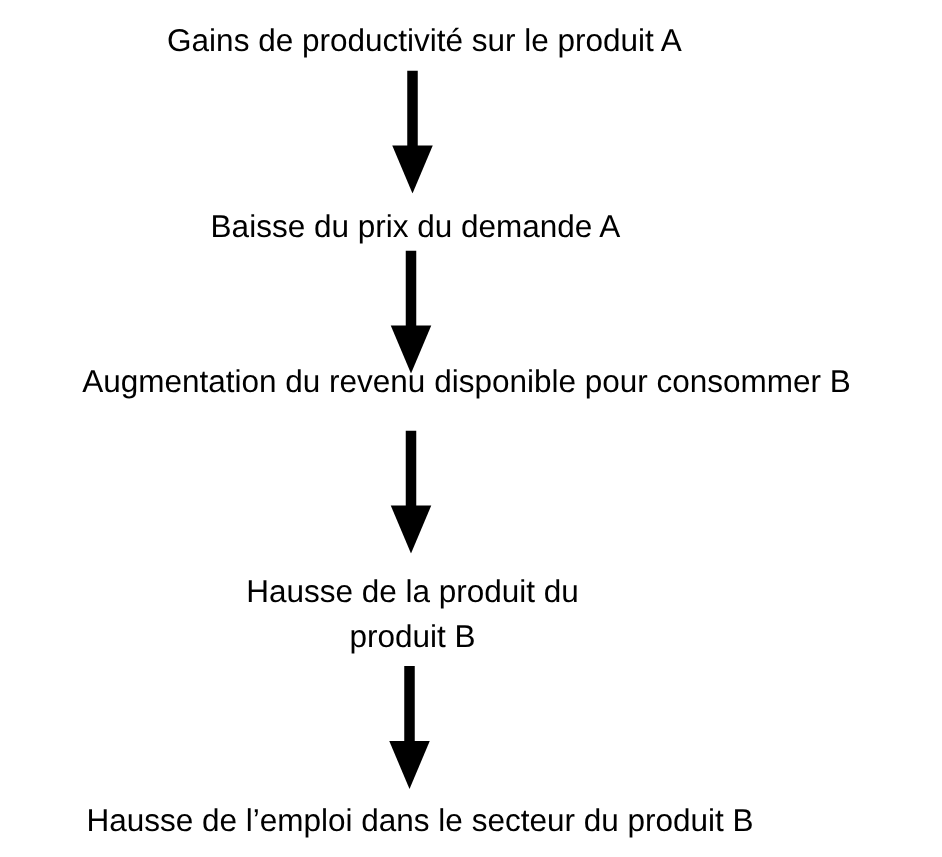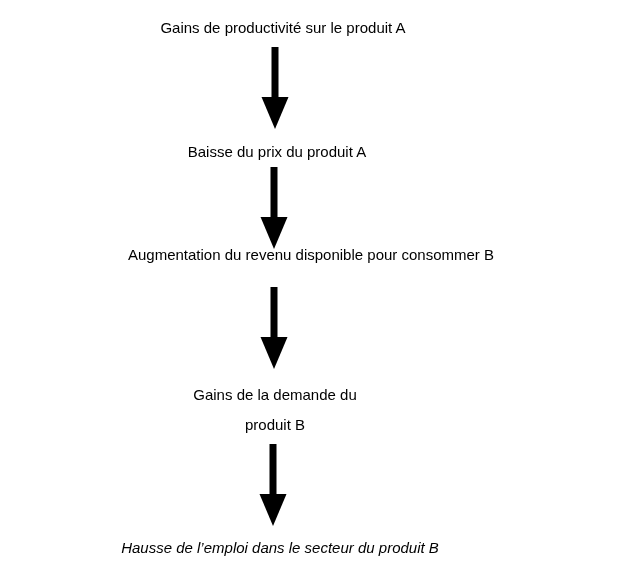--- a/index.html
+++ b/index.html
@@ -6,21 +6,21 @@
     margin: 0;
     padding: 0;
   }
   .canvas {
     position: relative;
     width: 628px;
     height: 571px;
     background: #ffffff;
     color: #000000;
     font-family: "Liberation Sans", sans-serif;
-    font-size: 15px;
+    font-size: 21px;
     overflow: hidden;
   }
   .step {
     position: absolute;
     transform: translateX(-50%);
     white-space: nowrap;
     line-height: 26px;
     text-align: center;
   }
   #step-4 {
@@ -35,55 +35,55 @@
     display: block;
   }
   #arrow-1 { left: 261px; top: 47px; }
   #arrow-2 { left: 260px; top: 167px; }
   #arrow-3 { left: 260px; top: 287px; }
   #arrow-4 { left: 259px; top: 444px; }
   #step-1 { left: 283px; top: 15px; }
   #step-2 { left: 277px; top: 139px; }
   #step-3 { left: 311px; top: 242px; }
   #step-4 { left: 275px; top: 380px; }
-  #step-5 { left: 280px; top: 535px; font-style: italic; }
+  #step-5 { left: 280px; top: 535px; }
 </style>
 </head>
 <body>
 
 <div class="canvas" style="background: rgb(255, 255, 255); color: rgb(0, 0, 0);">
 
   <div class="step" id="step-1">Gains de productivité sur le produit A</div>
 
   <div class="arrow" id="arrow-1">
     <svg width="28" height="82" viewBox="0 0 28 82" aria-hidden="true">
       <rect x="10.5" y="0" width="7" height="52" fill="currentColor"></rect>
       <polygon points="0.5,50 27.5,50 14,82" fill="currentColor"></polygon>
     </svg>
   </div>
 
-  <div class="step" id="step-2">Baisse du prix du produit A</div>
+  <div class="step" id="step-2">Baisse du prix du demande A</div>
 
   <div class="arrow" id="arrow-2">
     <svg width="28" height="82" viewBox="0 0 28 82" aria-hidden="true">
       <rect x="10.5" y="0" width="7" height="52" fill="currentColor"></rect>
       <polygon points="0.5,50 27.5,50 14,82" fill="currentColor"></polygon>
     </svg>
   </div>
 
   <div class="step" id="step-3">Augmentation du revenu disponible pour consommer B</div>
 
   <div class="arrow" id="arrow-3">
     <svg width="28" height="82" viewBox="0 0 28 82" aria-hidden="true">
       <rect x="10.5" y="0" width="7" height="52" fill="currentColor"></rect>
       <polygon points="0.5,50 27.5,50 14,82" fill="currentColor"></polygon>
     </svg>
   </div>
 
-  <div class="step" id="step-4">Gains de la demande du
+  <div class="step" id="step-4">Hausse de la produit du
 produit B</div>
 
   <div class="arrow" id="arrow-4">
     <svg width="28" height="82" viewBox="0 0 28 82" aria-hidden="true">
       <rect x="10.5" y="0" width="7" height="52" fill="currentColor"></rect>
       <polygon points="0.5,50 27.5,50 14,82" fill="currentColor"></polygon>
     </svg>
   </div>
 
   <div class="step" id="step-5">Hausse de l’emploi dans le secteur du produit B</div>

